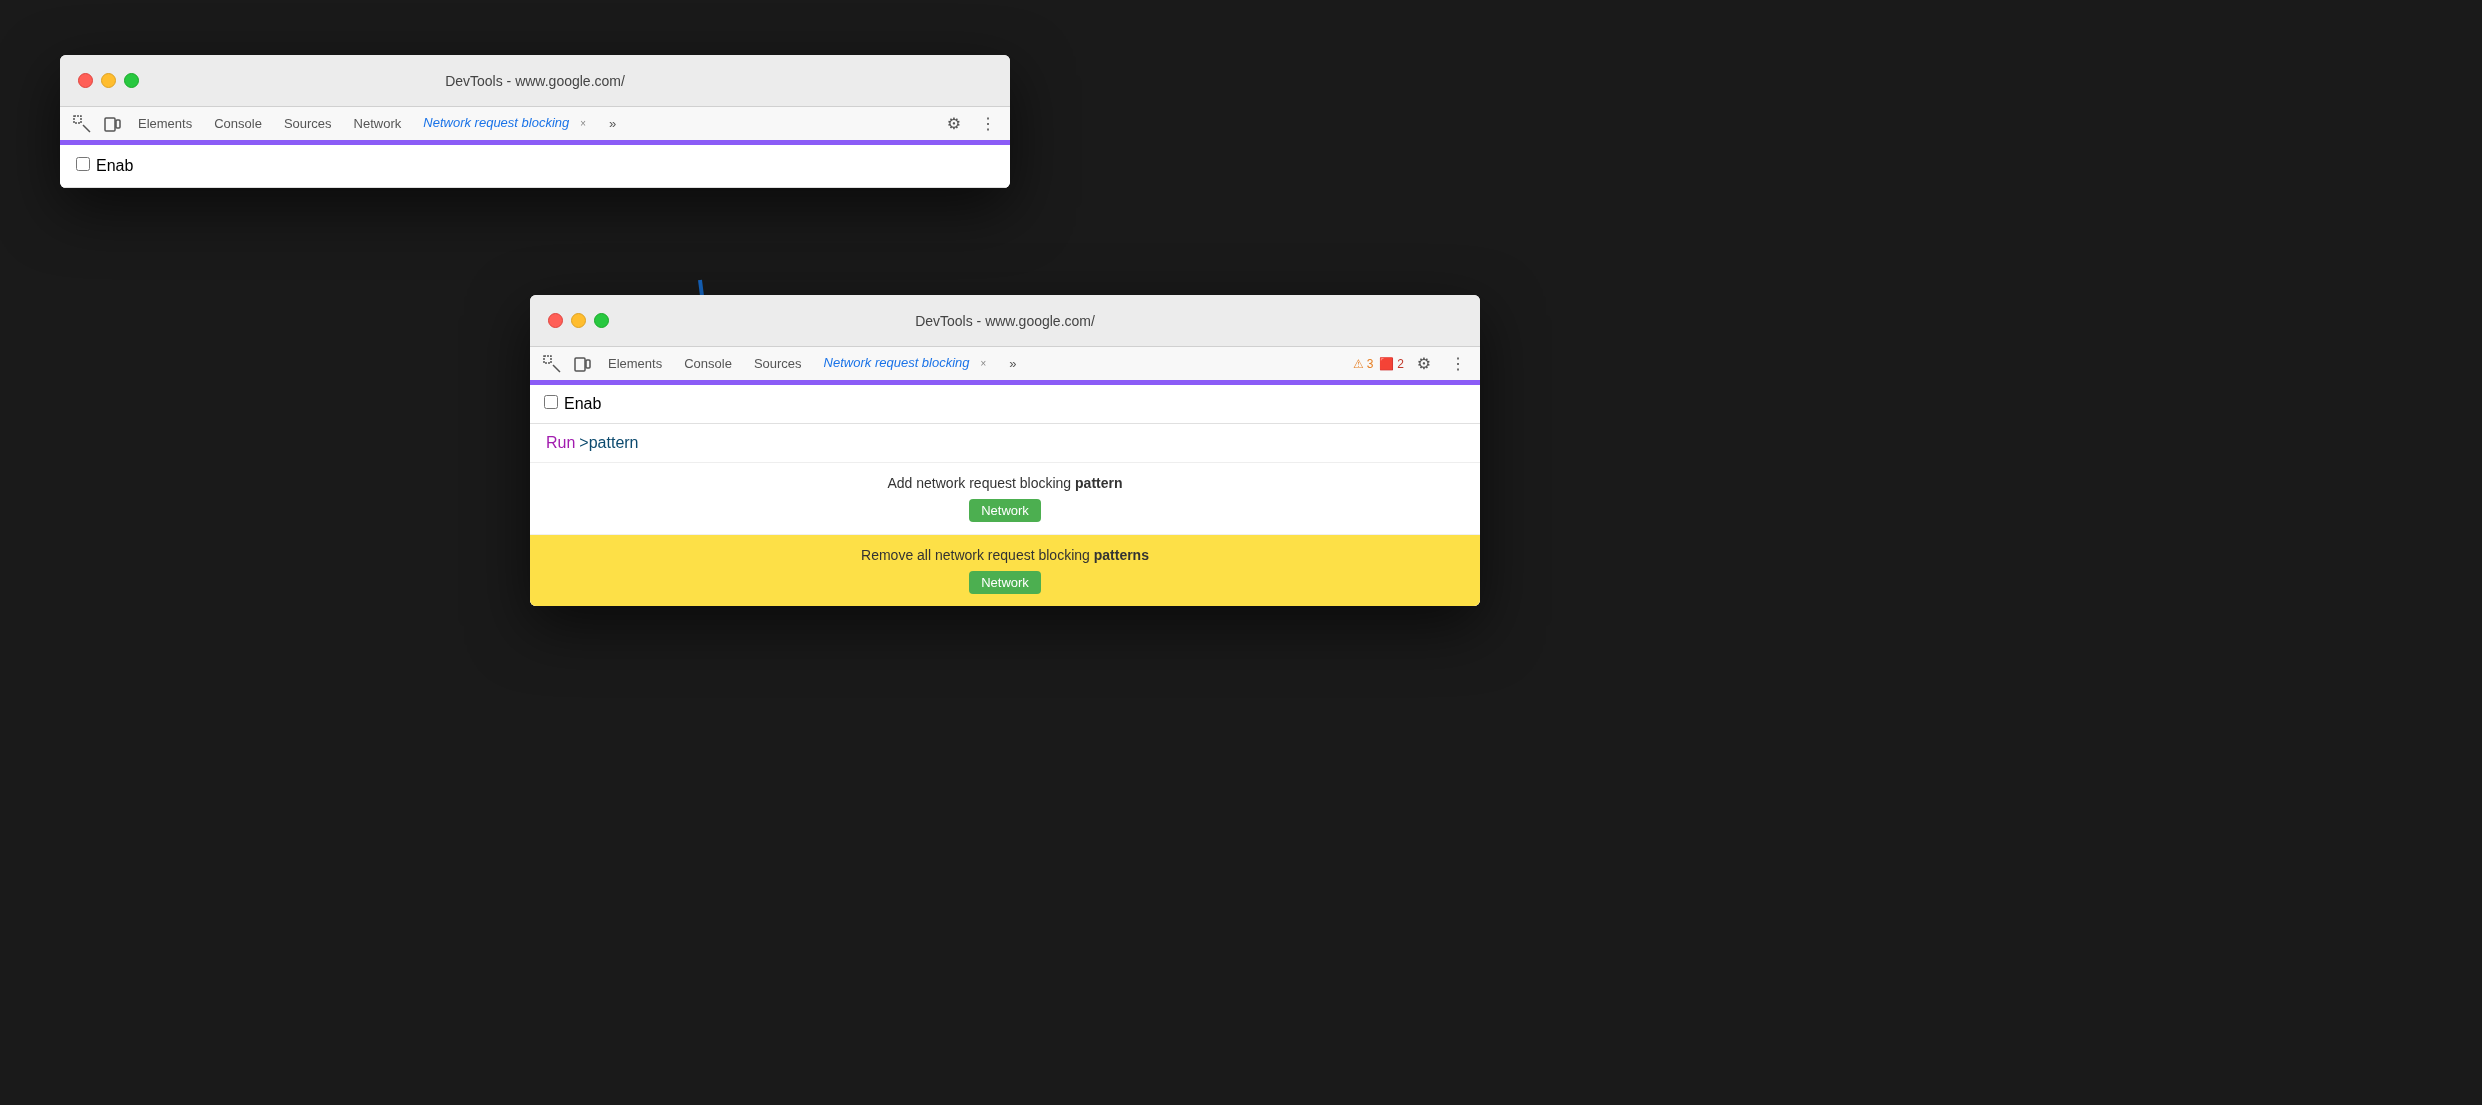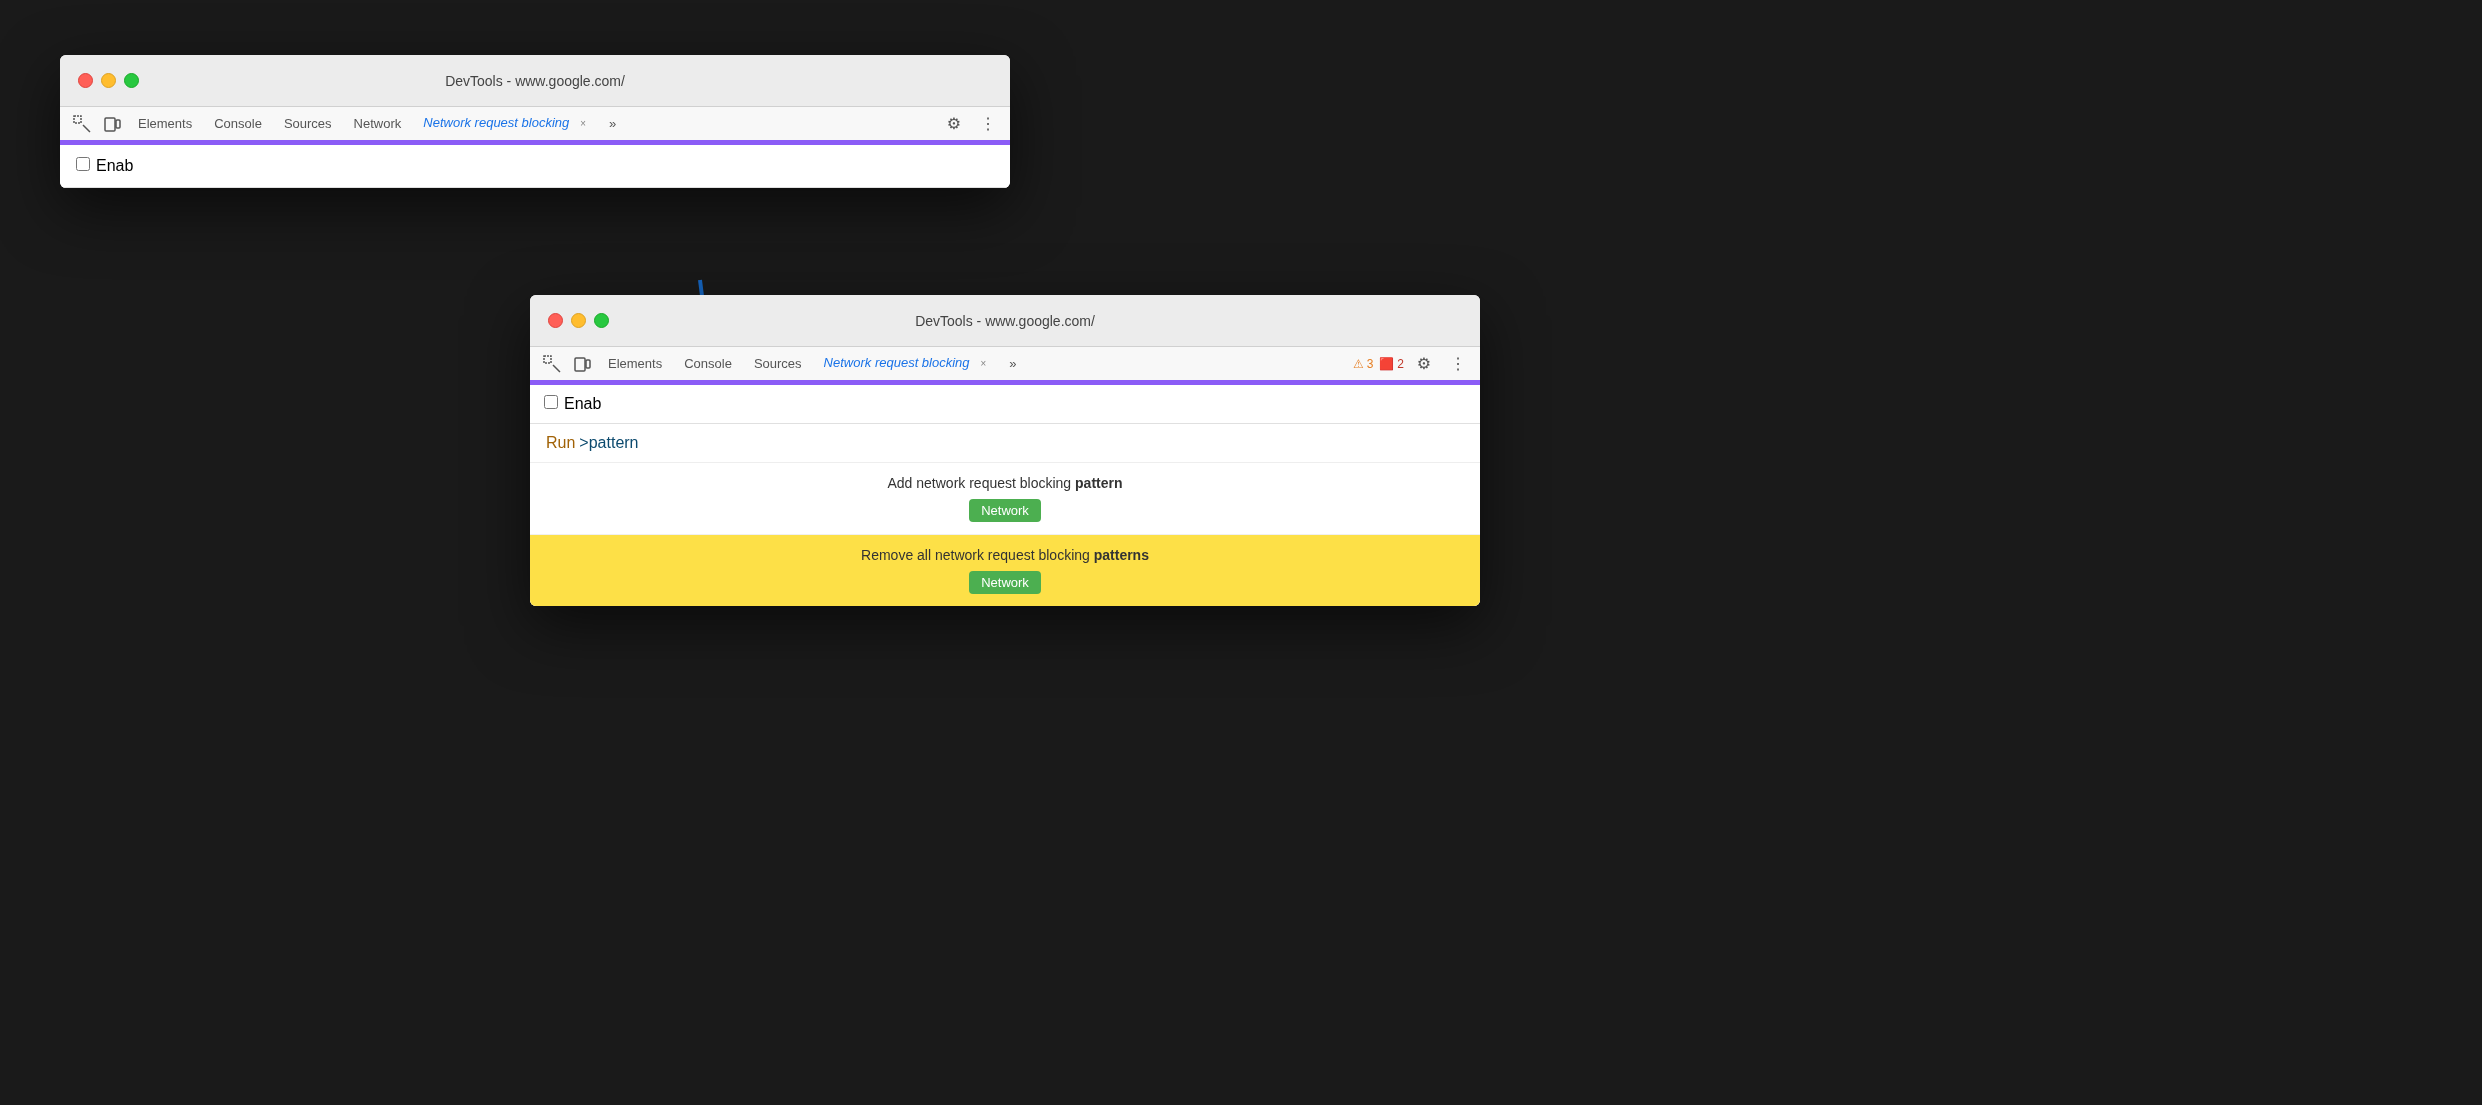--- a/index.html
+++ b/index.html
@@ -154,21 +154,21 @@
 
     .window-1 .content-area {
       background: white;
       padding: 12px 16px;
       display: flex;
       align-items: center;
       gap: 8px;
       border-bottom: 1px solid #e0e0e0;
     }
 
-    .cmd-run { color: #a16207; font-weight: 500; }
+    .cmd-run { color: #a21caf; font-weight: 500; }
     .cmd-query { color: #0c4a6e; font-weight: 500; }
 
     
     .arrow-svg {
       position: absolute;
       pointer-events: none;
     }
 
     
     .window-2 {

